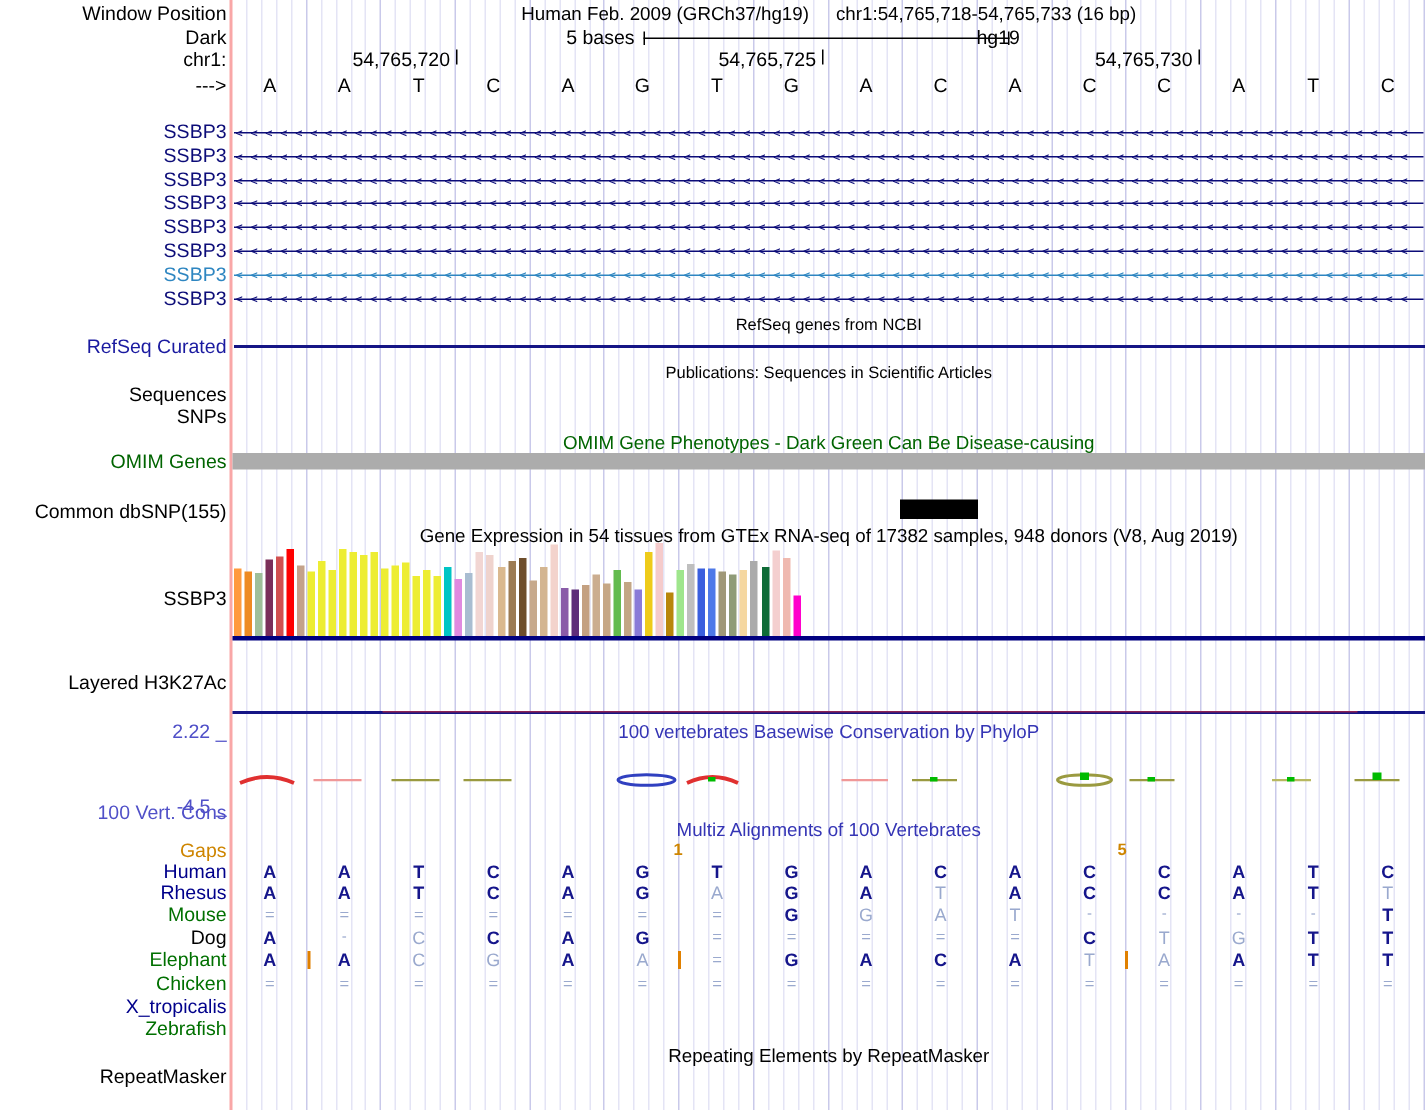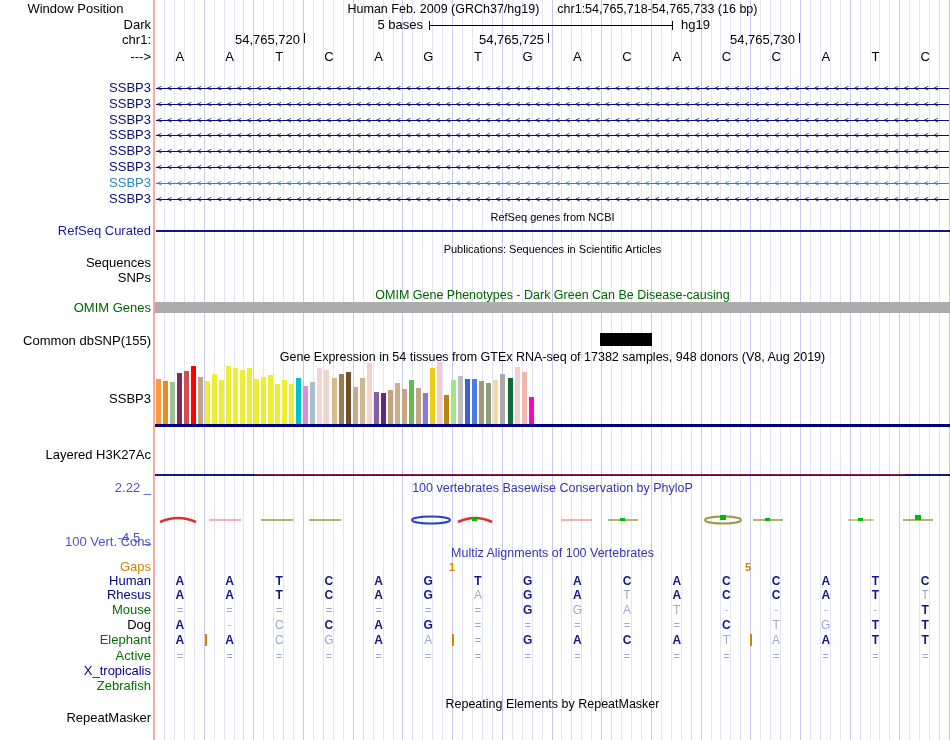--- a/index.html
+++ b/index.html
@@ -108,29 +108,29 @@
       <div class="gridline" style="left: 889.375px; background: rgb(228, 228, 245);"></div>
       <div class="gridline" style="left: 899.312px; background: rgb(201, 201, 234);"></div>
       <div class="gridline" style="left: 909.25px; background: rgb(228, 228, 245);"></div>
       <div class="gridline" style="left: 919.188px; background: rgb(228, 228, 245);"></div>
       <div class="gridline" style="left: 929.125px; background: rgb(228, 228, 245);"></div>
       <div class="gridline" style="left: 939.062px; background: rgb(228, 228, 245);"></div>
       <div class="gridline" style="left: 949px; background: rgb(201, 201, 234);"></div>
     </div>
   <div style="position:absolute;left:153px;top:0;width:2px;height:740px;background:#F9A7A7;"></div>
 
-  <div class="lbl" style="top:2px;text-align:center;">Window Position</div>
+  <div class="lbl" style="top:2px;">Window Position</div>
   <div class="title" style="top:2px;"><span>Human Feb. 2009 (GRCh37/hg19)</span><span style="display:inline-block;width:18px;"></span><span>chr1:54,765,718-54,765,733 (16 bp)</span></div>
 
   <div class="lbl" style="top:18px;">Dark</div>
   <div style="position:absolute;left:155px;top:18px;width:268px;text-align:right;font-size:13px;height:14px;line-height:14px;">5 bases</div>
   <div style="position:absolute;left:429px;top:25px;width:244px;height:1px;background:#000;"></div>
   <div style="position:absolute;left:429px;top:21px;width:1px;height:9px;background:#000;"></div>
   <div style="position:absolute;left:672px;top:21px;width:1px;height:9px;background:#000;"></div>
-  <div style="position:absolute;left:681px;top:18px;font-size:13px;height:14px;line-height:14px;">hg19</div>
+  <div style="position:absolute;left:651px;top:18px;font-size:13px;height:14px;line-height:14px;">hg19</div>
 
   <div class="lbl" style="top:33px;">chr1:</div>
   <div id="gen-ruler">
       <div class="ruler-text" style="left: 182px; top: 33px; width: 118px;">54,765,720</div>
       <div class="ruler-tick" style="left: 304px; top: 33px;"></div>
       <div class="ruler-text" style="left: 426px; top: 33px; width: 118px;">54,765,725</div>
       <div class="ruler-tick" style="left: 548px; top: 33px;"></div>
       <div class="ruler-text" style="left: 677px; top: 33px; width: 118px;">54,765,730</div>
       <div class="ruler-tick" style="left: 799px; top: 33px;"></div>
     </div>
@@ -372,21 +372,21 @@
       <div class="mz-cell mz-d" style="left: 602.188px; top: 633px; width: 49.6875px;">C</div>
       <div class="mz-cell mz-d" style="left: 651.875px; top: 633px; width: 49.6875px;">A</div>
       <div class="mz-cell mz-l" style="left: 701.562px; top: 633px; width: 49.6875px;">T</div>
       <div class="mz-cell mz-l" style="left: 751.25px; top: 633px; width: 49.6875px;">A</div>
       <div class="mz-cell mz-d" style="left: 800.938px; top: 633px; width: 49.6875px;">A</div>
       <div class="mz-cell mz-d" style="left: 850.625px; top: 633px; width: 49.6875px;">T</div>
       <div class="mz-cell mz-d" style="left: 900.312px; top: 633px; width: 49.6875px;">T</div>
       <div class="mz-break" style="left: 205px; top: 634px;"></div>
       <div class="mz-break" style="left: 452px; top: 634px;"></div>
       <div class="mz-break" style="left: 750px; top: 634px;"></div>
-      <div class="lbl" style="top: 649px; color: rgb(0, 112, 0);">Active</div>
+      <div class="lbl" style="top: 649px; color: rgb(0, 112, 0);">Chicken</div>
       <div class="mz-cell mz-e" style="left: 155px; top: 649px; width: 49.6875px;">=</div>
       <div class="mz-cell mz-e" style="left: 204.688px; top: 649px; width: 49.6875px;">=</div>
       <div class="mz-cell mz-e" style="left: 254.375px; top: 649px; width: 49.6875px;">=</div>
       <div class="mz-cell mz-e" style="left: 304.062px; top: 649px; width: 49.6875px;">=</div>
       <div class="mz-cell mz-e" style="left: 353.75px; top: 649px; width: 49.6875px;">=</div>
       <div class="mz-cell mz-e" style="left: 403.438px; top: 649px; width: 49.6875px;">=</div>
       <div class="mz-cell mz-e" style="left: 453.125px; top: 649px; width: 49.6875px;">=</div>
       <div class="mz-cell mz-e" style="left: 502.812px; top: 649px; width: 49.6875px;">=</div>
       <div class="mz-cell mz-e" style="left: 552.5px; top: 649px; width: 49.6875px;">=</div>
       <div class="mz-cell mz-e" style="left: 602.188px; top: 649px; width: 49.6875px;">=</div>

